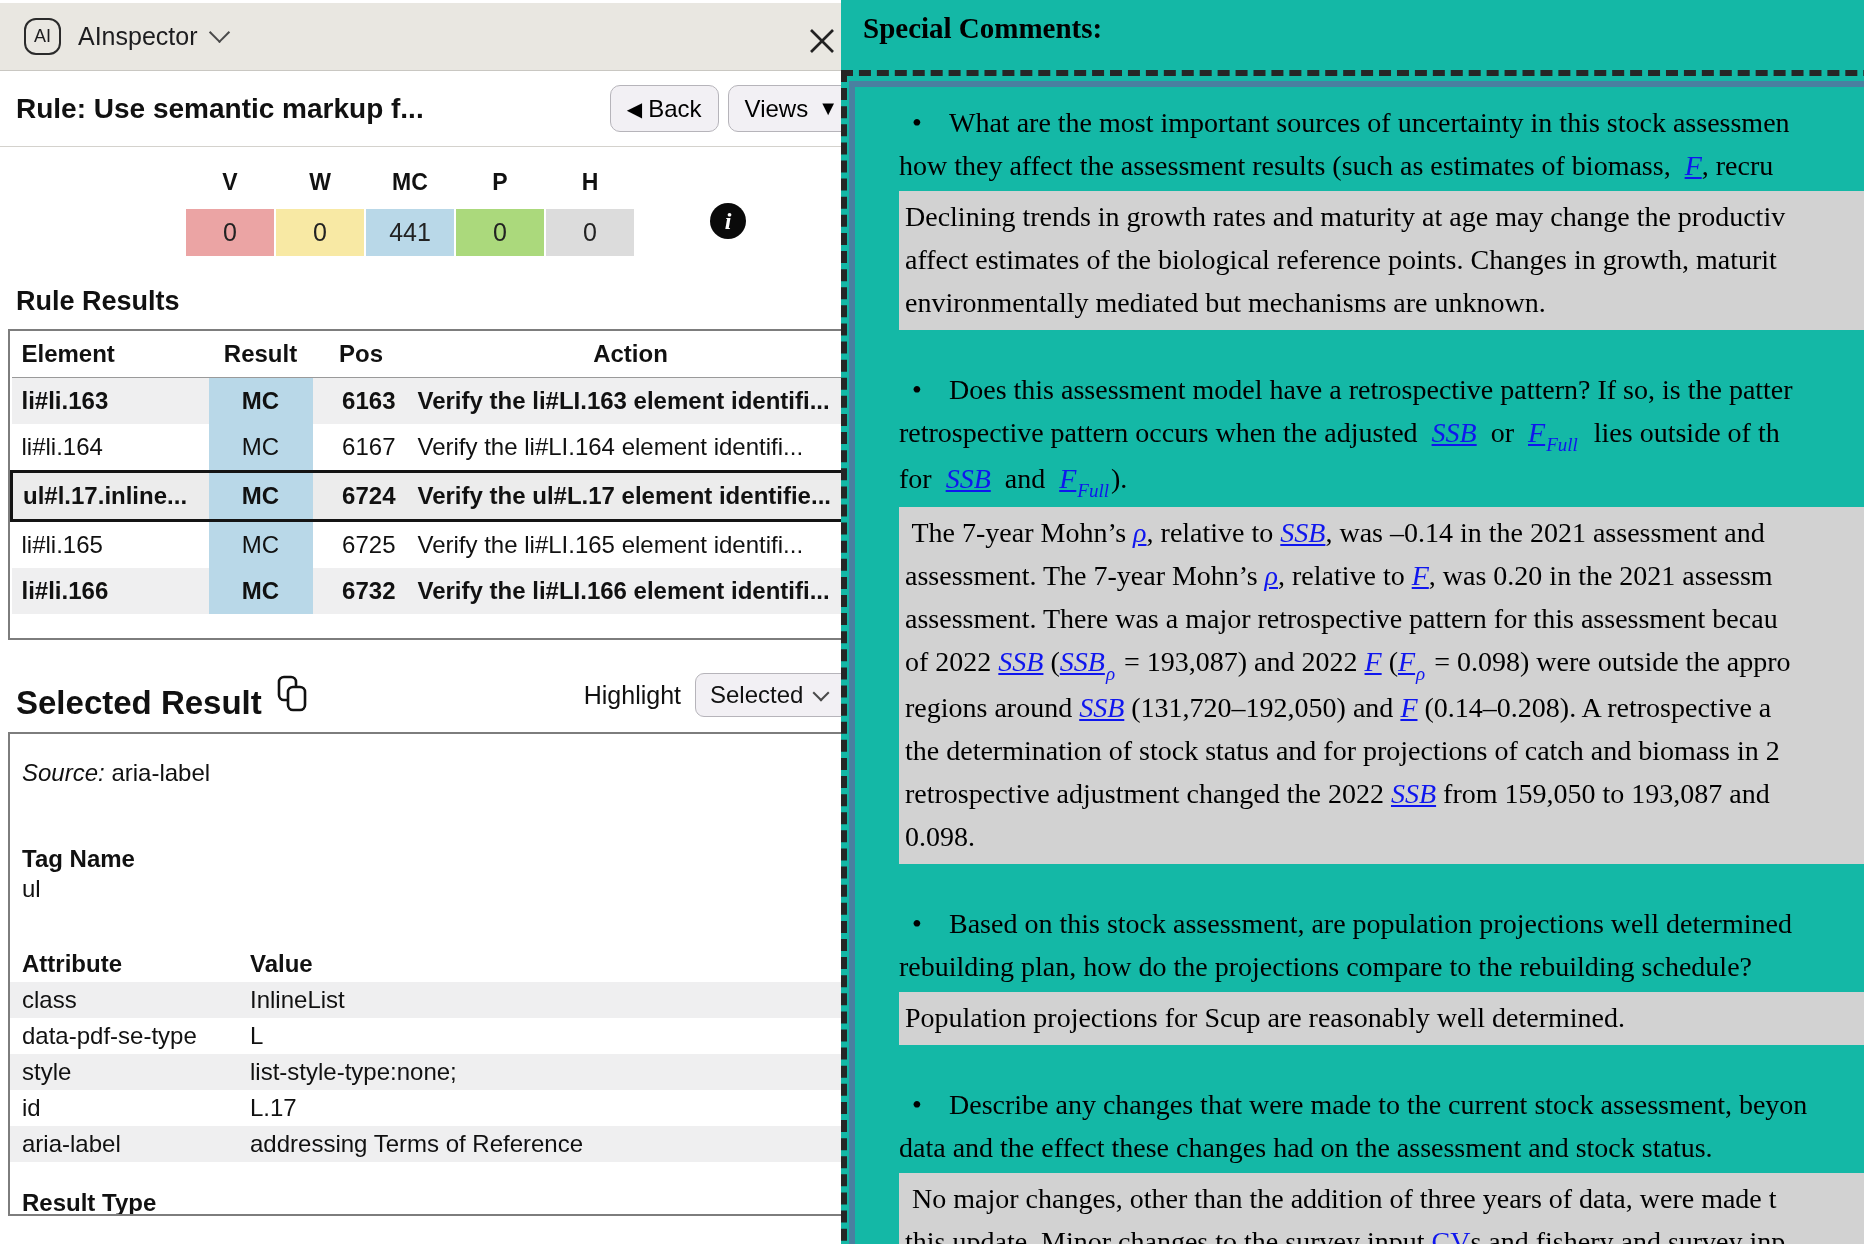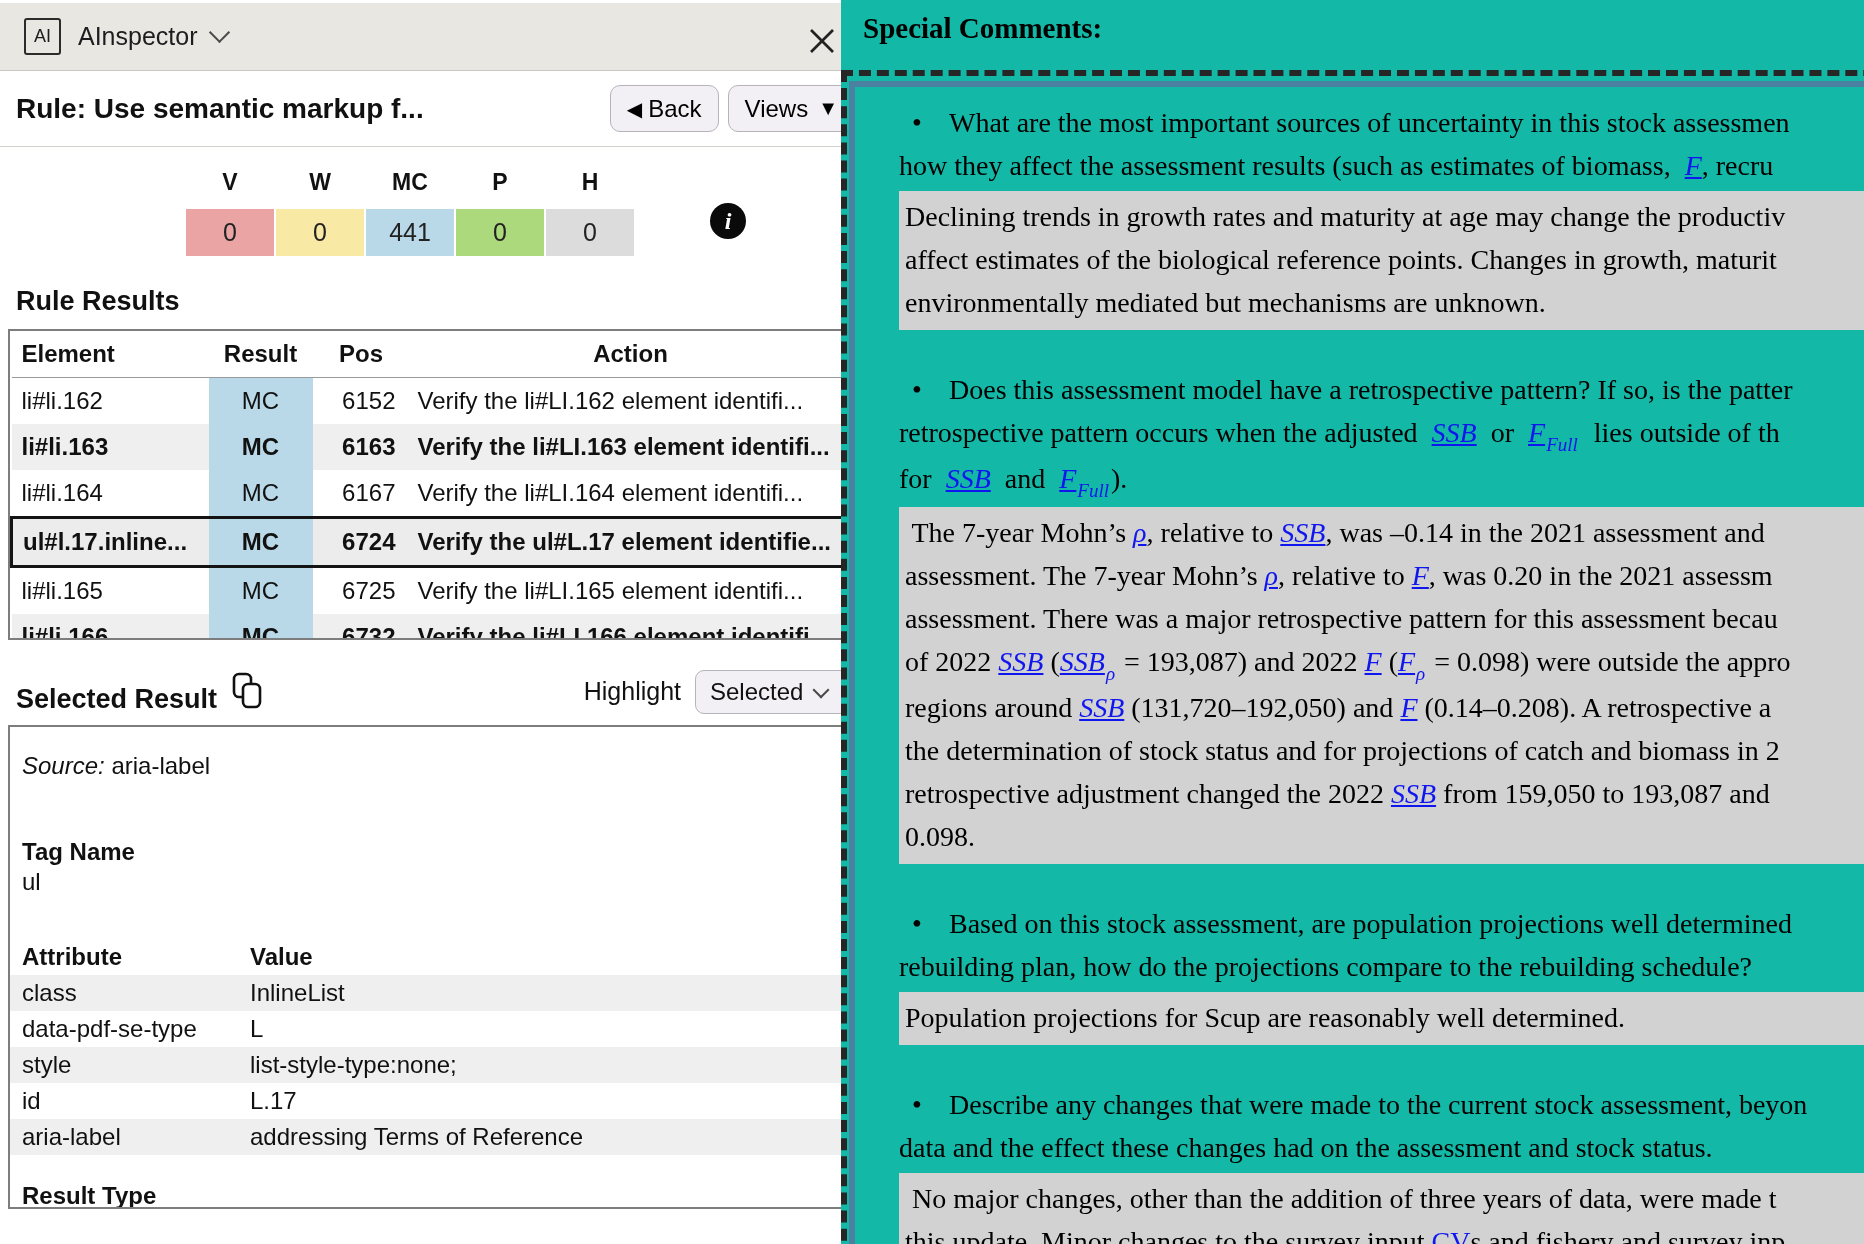--- a/index.html
+++ b/index.html
@@ -4,21 +4,21 @@
 <style>
   html,body{margin:0;padding:0;}
   body{width:1864px;height:1244px;overflow:hidden;position:relative;background:#fff;
        font-family:"Liberation Sans",sans-serif;color:#111;}
 
   
   .panel{position:absolute;left:0;top:0;width:864px;height:1244px;background:#fff;
          border-right:1px solid #c4c2bd;box-sizing:border-box;overflow:hidden;}
   .app-header{height:68px;margin-top:3px;background:#e9e7e1;border-bottom:1px solid #c9c7c2;
               display:flex;align-items:center;padding:0 24px;box-sizing:border-box;}
-  .logo-box{width:33px;height:33px;border:2px solid #2b2b2b;border-radius:3px;display:flex;
+  .logo-box{width:33px;height:33px;border:2px solid #2b2b2b;border-radius:12px;display:flex;
             align-items:center;justify-content:center;font-size:18px;color:#1d1d1f;}
   .app-title{font-size:25px;color:#1d1d1f;margin-left:17px;}
   .chev{width:13px;height:13px;border-right:2.5px solid #4a4a4a;border-bottom:2.5px solid #4a4a4a;
         transform:rotate(45deg);margin-left:14px;margin-top:-8px;}
   .close-x{position:absolute;right:26px;top:26px;width:30px;height:30px;cursor:pointer;}
   .close-x svg{display:block;}
 
   .rule-bar{height:76px;display:flex;align-items:center;padding:0 8px 0 16px;
             border-bottom:1px solid #d4d2cd;box-sizing:border-box;}
   .rule-title{font-size:28px;font-weight:bold;flex:1;white-space:nowrap;overflow:hidden;}
@@ -48,21 +48,21 @@
   th.c-act{text-align:center;}
   td.c-act{text-align:left;padding-left:8px;overflow:hidden;white-space:nowrap;}
   tr.r-even{background:#fff;} tr.r-odd{background:#efeff0;font-weight:bold;}
   tr.sel{background:#ececec;}
   tr.sel td{border-top:3px solid #141414;border-bottom:3px solid #141414;}
   tr.sel td:first-child{border-left:3px solid #141414;}
   tr.sel td:last-child{border-right:3px solid #141414;}
   td.c-res{background:#b9d8e8;}
 
   .sel-head{display:flex;align-items:center;margin:28px 8px 10px 8px;}
-  .sel-head .section-h2{font-size:27px;font-weight:bold;margin-left:8px;margin-top:16px;}
+  .sel-head .section-h2{font-size:33px;font-weight:bold;margin-left:8px;margin-top:16px;}
   .copy-icon{margin-left:14px;margin-top:2px;}
   .spacer{flex:1;}
   .hl-label{font-size:25px;margin-right:14px;}
   .dropdown{background:#f2f0f4;border:1.5px solid #b6b4ba;border-radius:9px;height:42px;
             display:flex;align-items:center;padding:0 14px;font-size:24px;min-width:130px;}
   .dropdown .chev{width:10px;height:10px;border-width:2px;margin:-4px 0 0 12px;}
 
   .detail-box{margin:0 8px;border:2px solid #7d7d7d;height:484px;box-sizing:border-box;
               padding:24px 12px;font-size:24px;overflow:hidden;}
   .src-line{line-height:30px;}
@@ -157,26 +157,20 @@
     <table class="results">
       <thead>
         <tr>
           <th class="c-el">Element</th>
           <th class="c-res">Result</th>
           <th class="c-pos">Pos</th>
           <th class="c-act">Action</th>
         </tr>
       </thead>
       <tbody id="results-body">
-          <tr class="r-even">
-            <td class="c-el">li#li.162</td>
-            <td class="c-res">MC</td>
-            <td class="c-pos">6152</td>
-            <td class="c-act">Verify the li#LI.162 element identifi...</td>
-          </tr>
           <tr class="r-odd">
             <td class="c-el">li#li.163</td>
             <td class="c-res">MC</td>
             <td class="c-pos">6163</td>
             <td class="c-act">Verify the li#LI.163 element identifi...</td>
           </tr>
           <tr class="r-even">
             <td class="c-el">li#li.164</td>
             <td class="c-res">MC</td>
             <td class="c-pos">6167</td>

